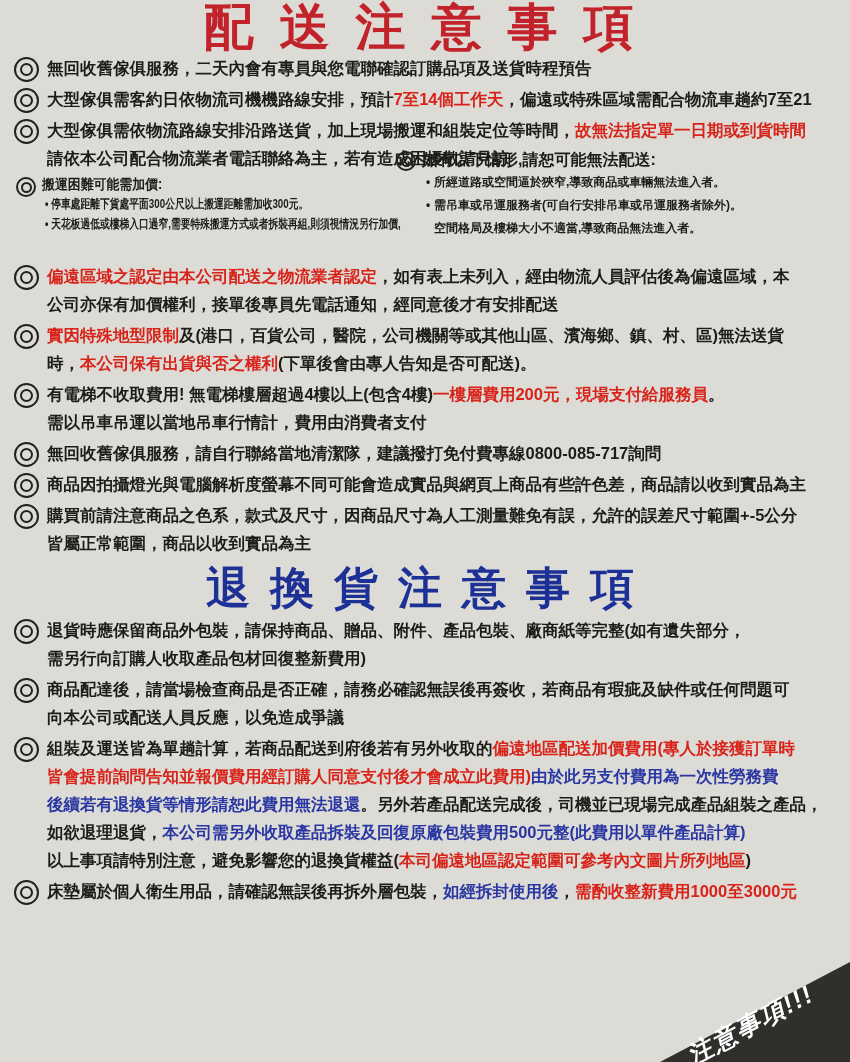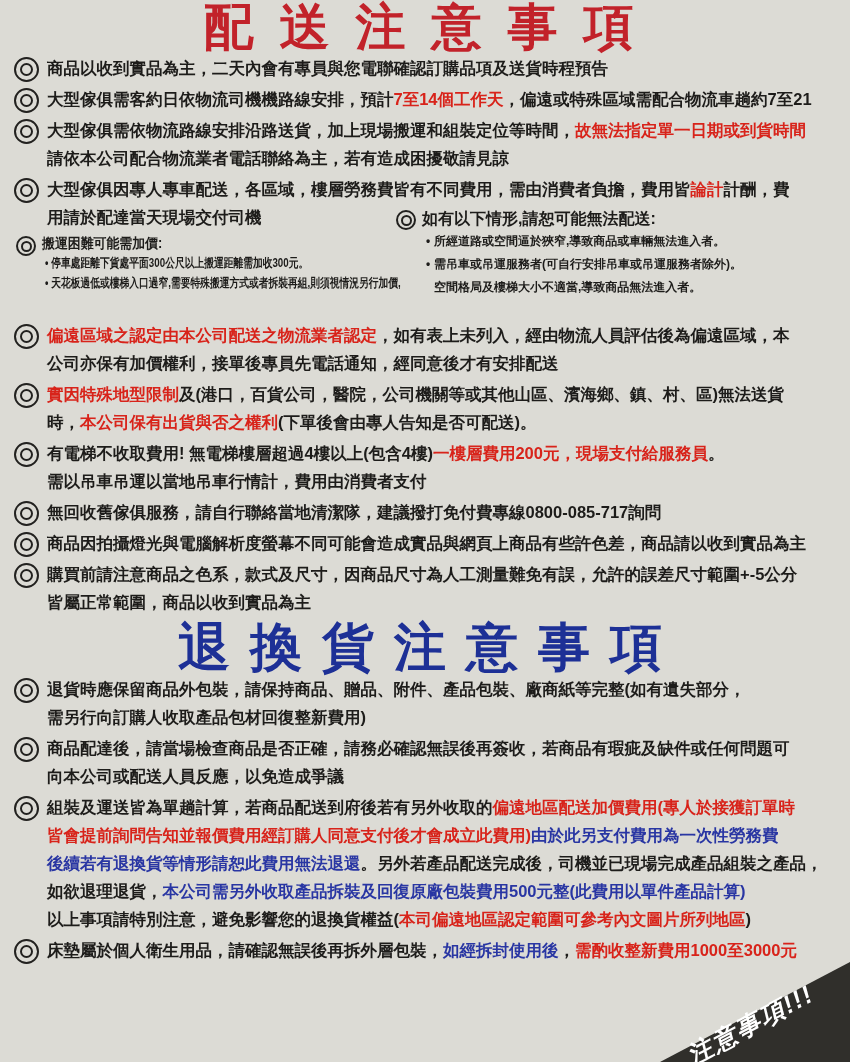--- a/index.html
+++ b/index.html
@@ -7,21 +7,21 @@
     --title-red:#c2222a; --title-blue:#1d3096; --ribbon:#302f2b; --ribbon-text:#ffffff;
     --icon:#22211f;
   }
   html,body{margin:0;padding:0;}
   .page{
     position:relative; width:850px; height:1062px; background:var(--bg);
     overflow:hidden; font-family:"Liberation Sans",sans-serif; font-weight:bold; color:var(--k);
   }
   .title{text-align:center; font-weight:bold; margin:0; white-space:nowrap;}
   .title.t-red{color:var(--title-red); font-size:50px; line-height:54px; padding-top:0; letter-spacing:26px; text-indent:13px;}
-  .title.t-blue{color:var(--title-blue); font-size:52px; line-height:56px; letter-spacing:20px; text-indent:10px;}
+  .title.t-blue{color:var(--title-blue); font-size:44px; line-height:56px; letter-spacing:20px; text-indent:10px;}
   .item{display:flex; align-items:flex-start; gap:8px; padding:0 6px 0 14px; margin:0 0 3px 0;}
   .dicon{flex:0 0 auto; width:21px; height:21px; margin-top:3px; border:2.5px solid var(--icon);
     border-radius:50%; display:flex; align-items:center; justify-content:center; background:transparent;}
   .dicon::after{content:""; width:9px; height:9px; border:2.5px solid var(--icon); border-radius:50%;}
   .dicon.small{width:16px; height:16px; margin-top:2px;}
   .dicon.small::after{width:7px; height:7px; border-width:2px;}
   .body{flex:1; font-size:16.5px; line-height:28px;}
   .line{white-space:nowrap;}
   .c-k{color:var(--k);} .c-r{color:var(--r);} .c-b{color:var(--b);margin-top:16px;}
   
@@ -46,41 +46,34 @@
 </style>
 </head>
 <body>
 
 <div class="page">
   <h1 class="title t-red">配送注意事項</h1>
   <div id="delivery-list">
       <div class="item">
         <div class="dicon"></div>
         <div class="body">
-          <div class="line"><span class="c-k">商品以收到實品為主，二天內會有專員與您電聯確認訂購品項及送貨時程預告</span></div>
+          <div class="line"><span class="c-k">無回收舊傢俱服務，二天內會有專員與您電聯確認訂購品項及送貨時程預告</span></div>
         </div>
       </div>
       <div class="item">
         <div class="dicon"></div>
         <div class="body">
           <div class="line"><span class="c-k">大型傢俱需客約日依物流司機機路線安排，預計</span><span class="c-r">7至14個工作天</span><span class="c-k">，偏遠或特殊區域需配合物流車趟約7至21</span></div>
         </div>
       </div>
       <div class="item">
         <div class="dicon"></div>
         <div class="body">
           <div class="line"><span class="c-k">大型傢俱需依物流路線安排沿路送貨，加上現場搬運和組裝定位等時間，</span><span class="c-r">故無法指定單一日期或到貨時間</span></div>
           <div class="line"><span class="c-k">請依本公司配合物流業者電話聯絡為主，若有造成困擾敬請見諒</span></div>
-        </div>
-      </div>
-      <div class="item">
-        <div class="dicon"></div>
-        <div class="body">
-          <div class="line"><span class="c-k">大型傢俱因專人專車配送，各區域，樓層勞務費皆有不同費用，需由消費者負擔，費用皆</span><span class="c-r">論計</span><span class="c-k">計酬，費</span></div>
-          <div class="line"><span class="c-k">用請於配達當天現場交付司機</span></div>
         </div>
       </div>
       <div class="cols">
         <div class="colblk col-left">
           <div class="dicon small"></div>
           <div class="colbody">
             <div class="col-heading">搬運困難可能需加價:</div>
             <div class="col-line"><span class="m">•</span><span>停車處距離下貨處平面300公尺以上搬運距離需加收300元。</span></div>
             <div class="col-line"><span class="m">•</span><span>天花板過低或樓梯入口過窄,需要特殊搬運方式或者拆裝再組,則須視情況另行加價,</span></div>
           </div>

